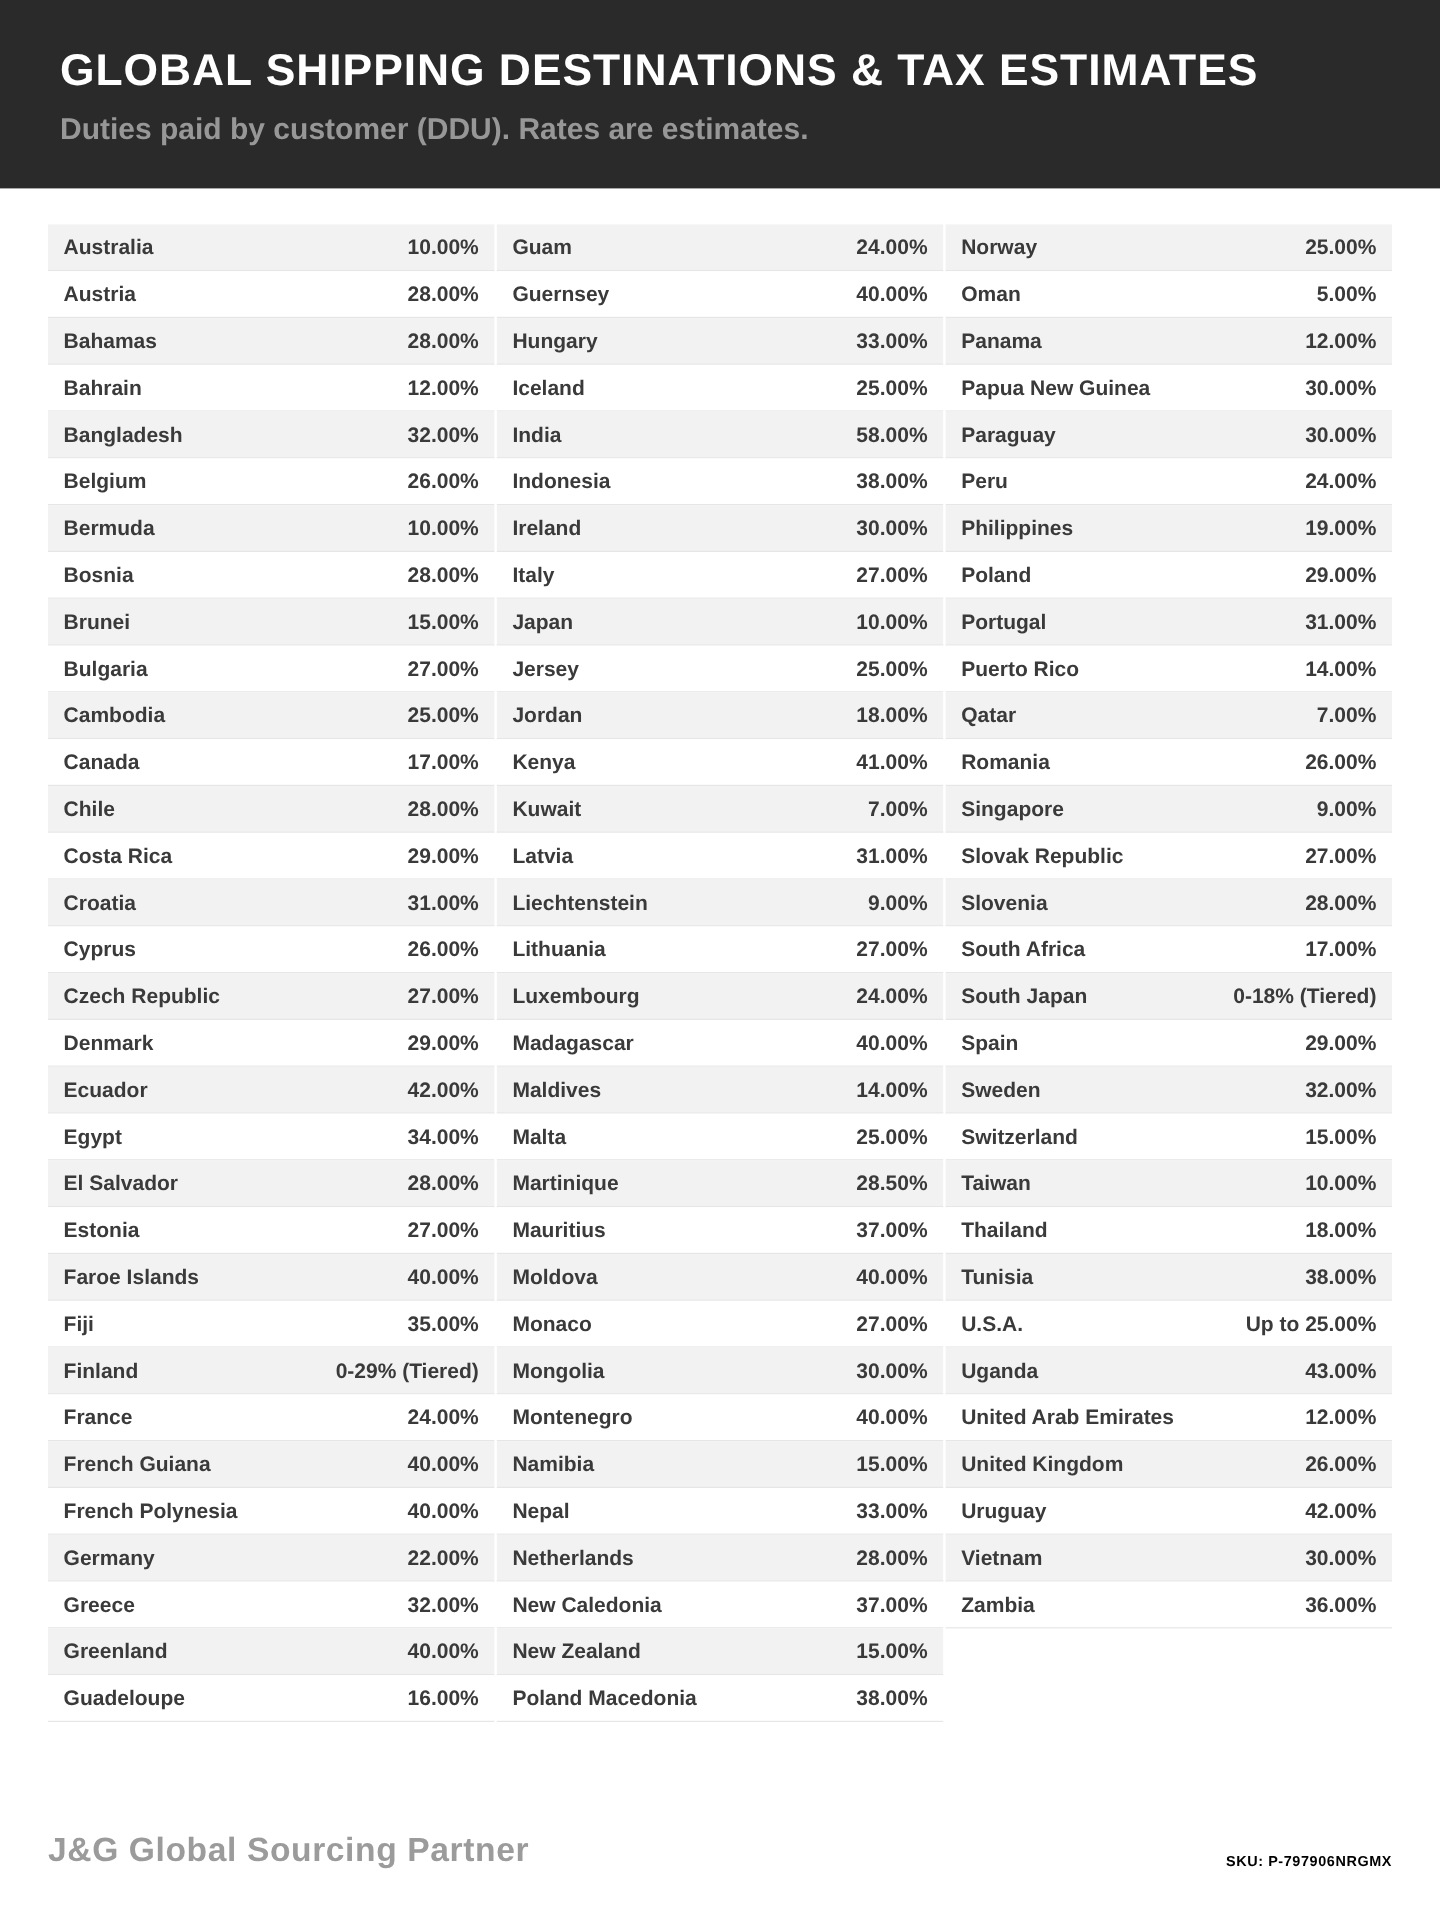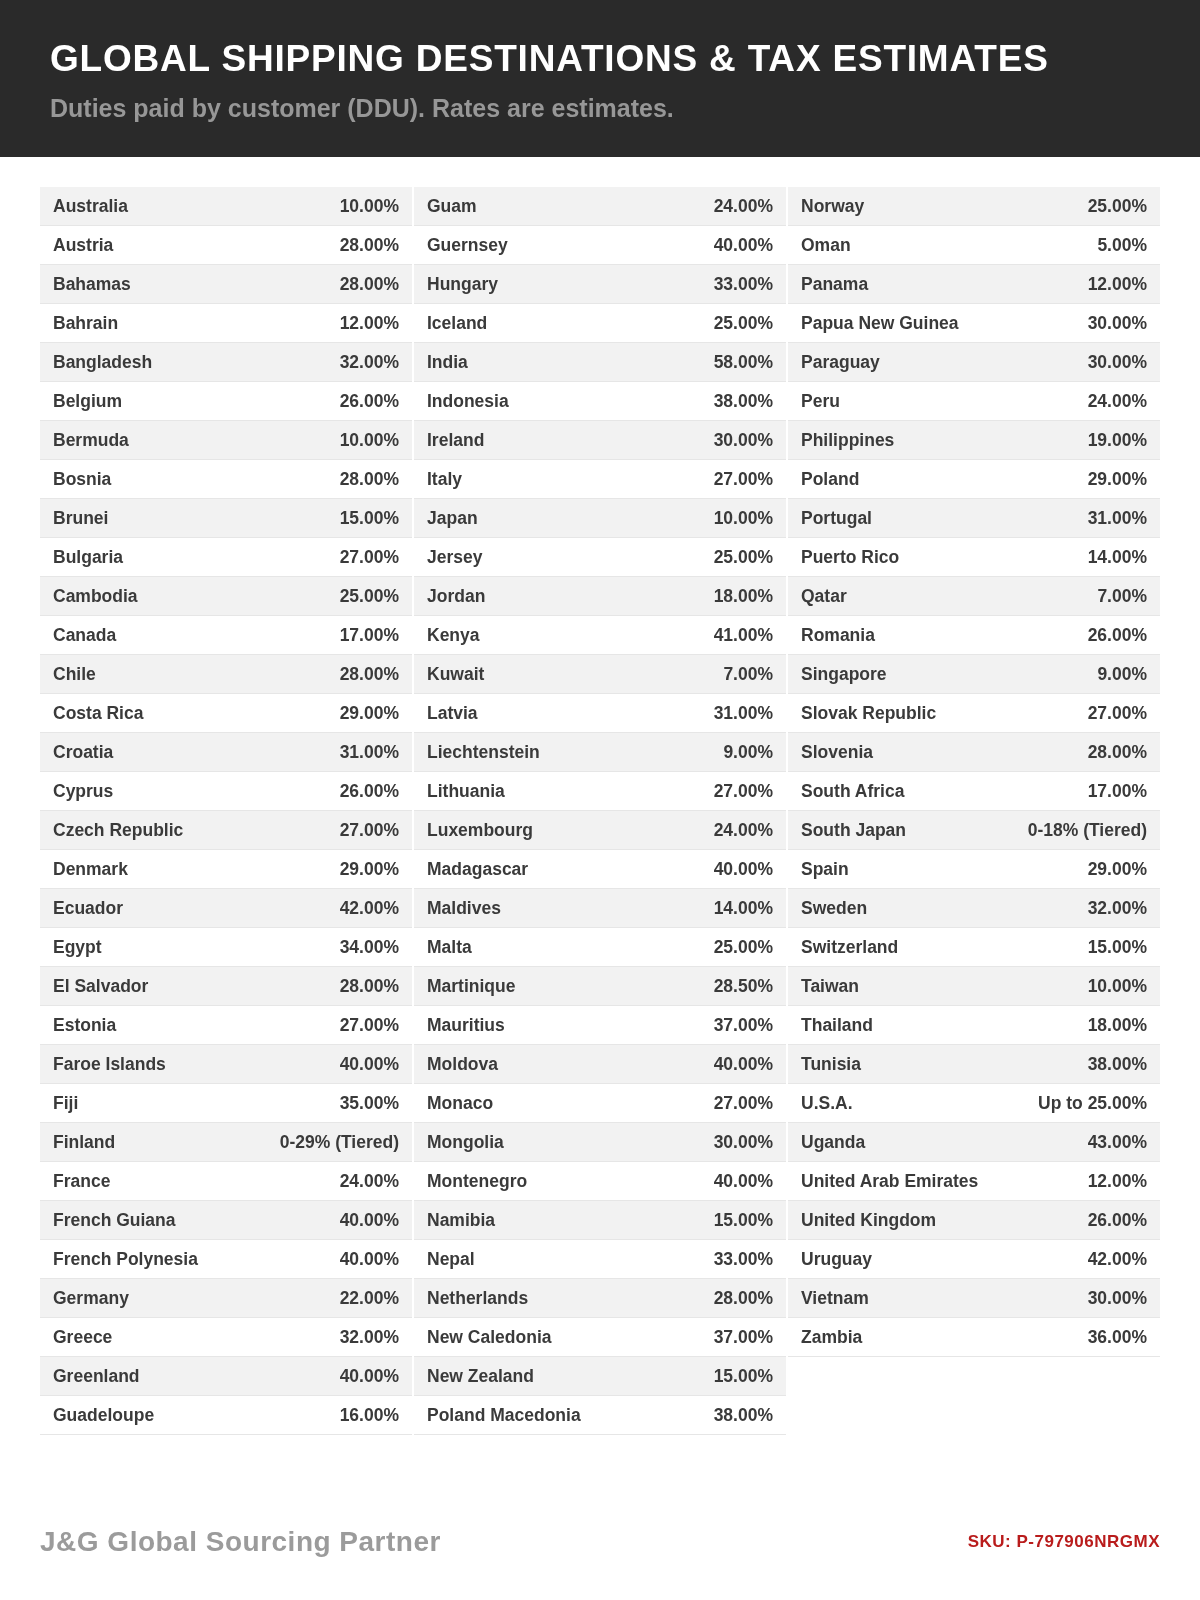--- a/index.html
+++ b/index.html
@@ -62,33 +62,33 @@
     font-weight: 700;
     color: #3a3a3a;
     white-space: nowrap;
     text-align: right;
     padding-left: 8px;
   }
   .footer {
     margin-top: auto;
     display: flex;
     justify-content: space-between;
-    align-items: center;
+    align-items: flex-end;
     padding: 0 40px 42px 40px;
   }
   .footer .brand {
     font-size: 28px;
     font-weight: 700;
     color: #9b9b9b;
     letter-spacing: 0.5px;
   }
   .footer .sku {
-    font-size: 17px;
-    font-weight: 700;
-    color: #b91c1c;
+    font-size: 12px;
+    font-weight: 700;
+    color: #000000;
     letter-spacing: 0.5px;
     margin-left: 40px;
   }
 </style>
 </head>
 <body>
 
 <div class="header">
   <div class="title">GLOBAL SHIPPING DESTINATIONS &amp; TAX ESTIMATES</div>
   <div class="subtitle">Duties paid by customer (DDU). Rates are estimates.</div>

